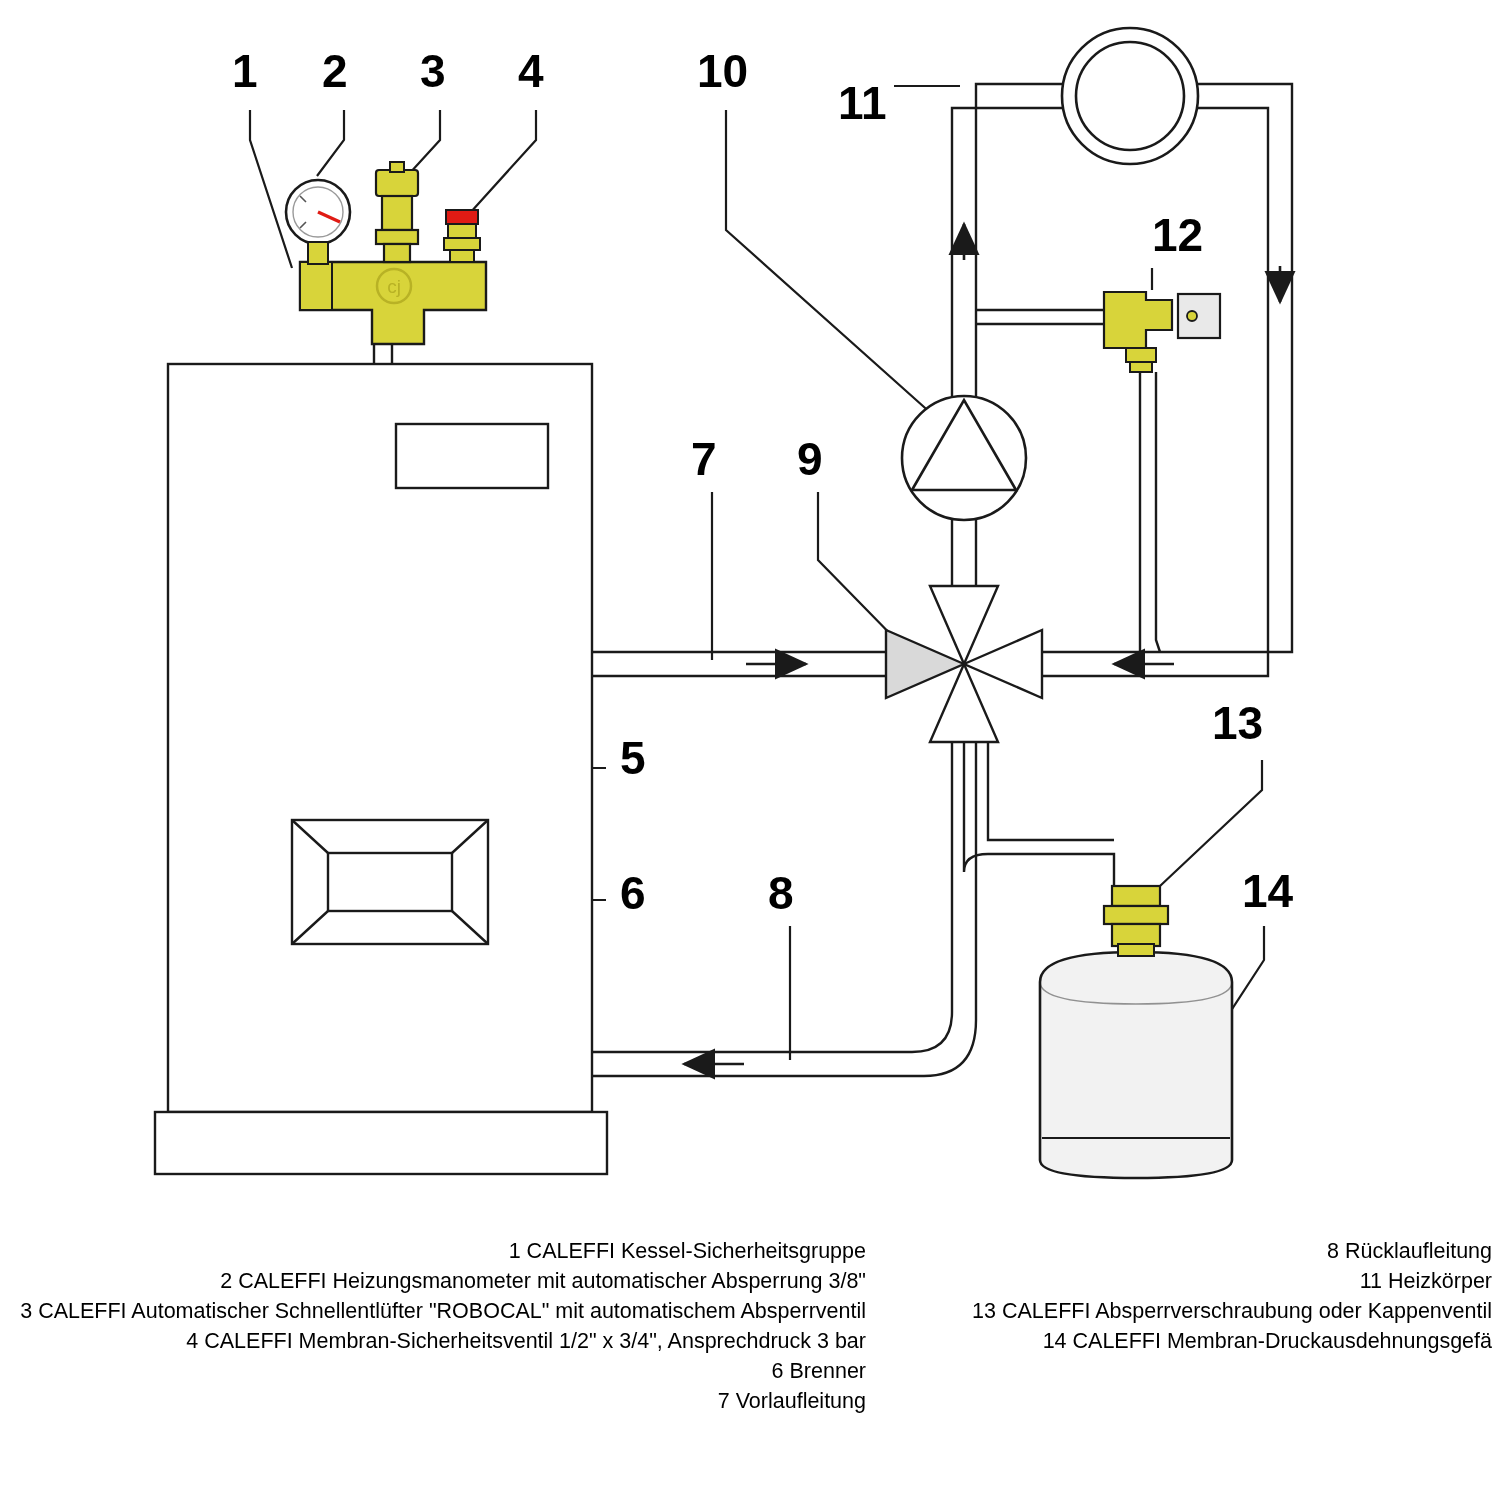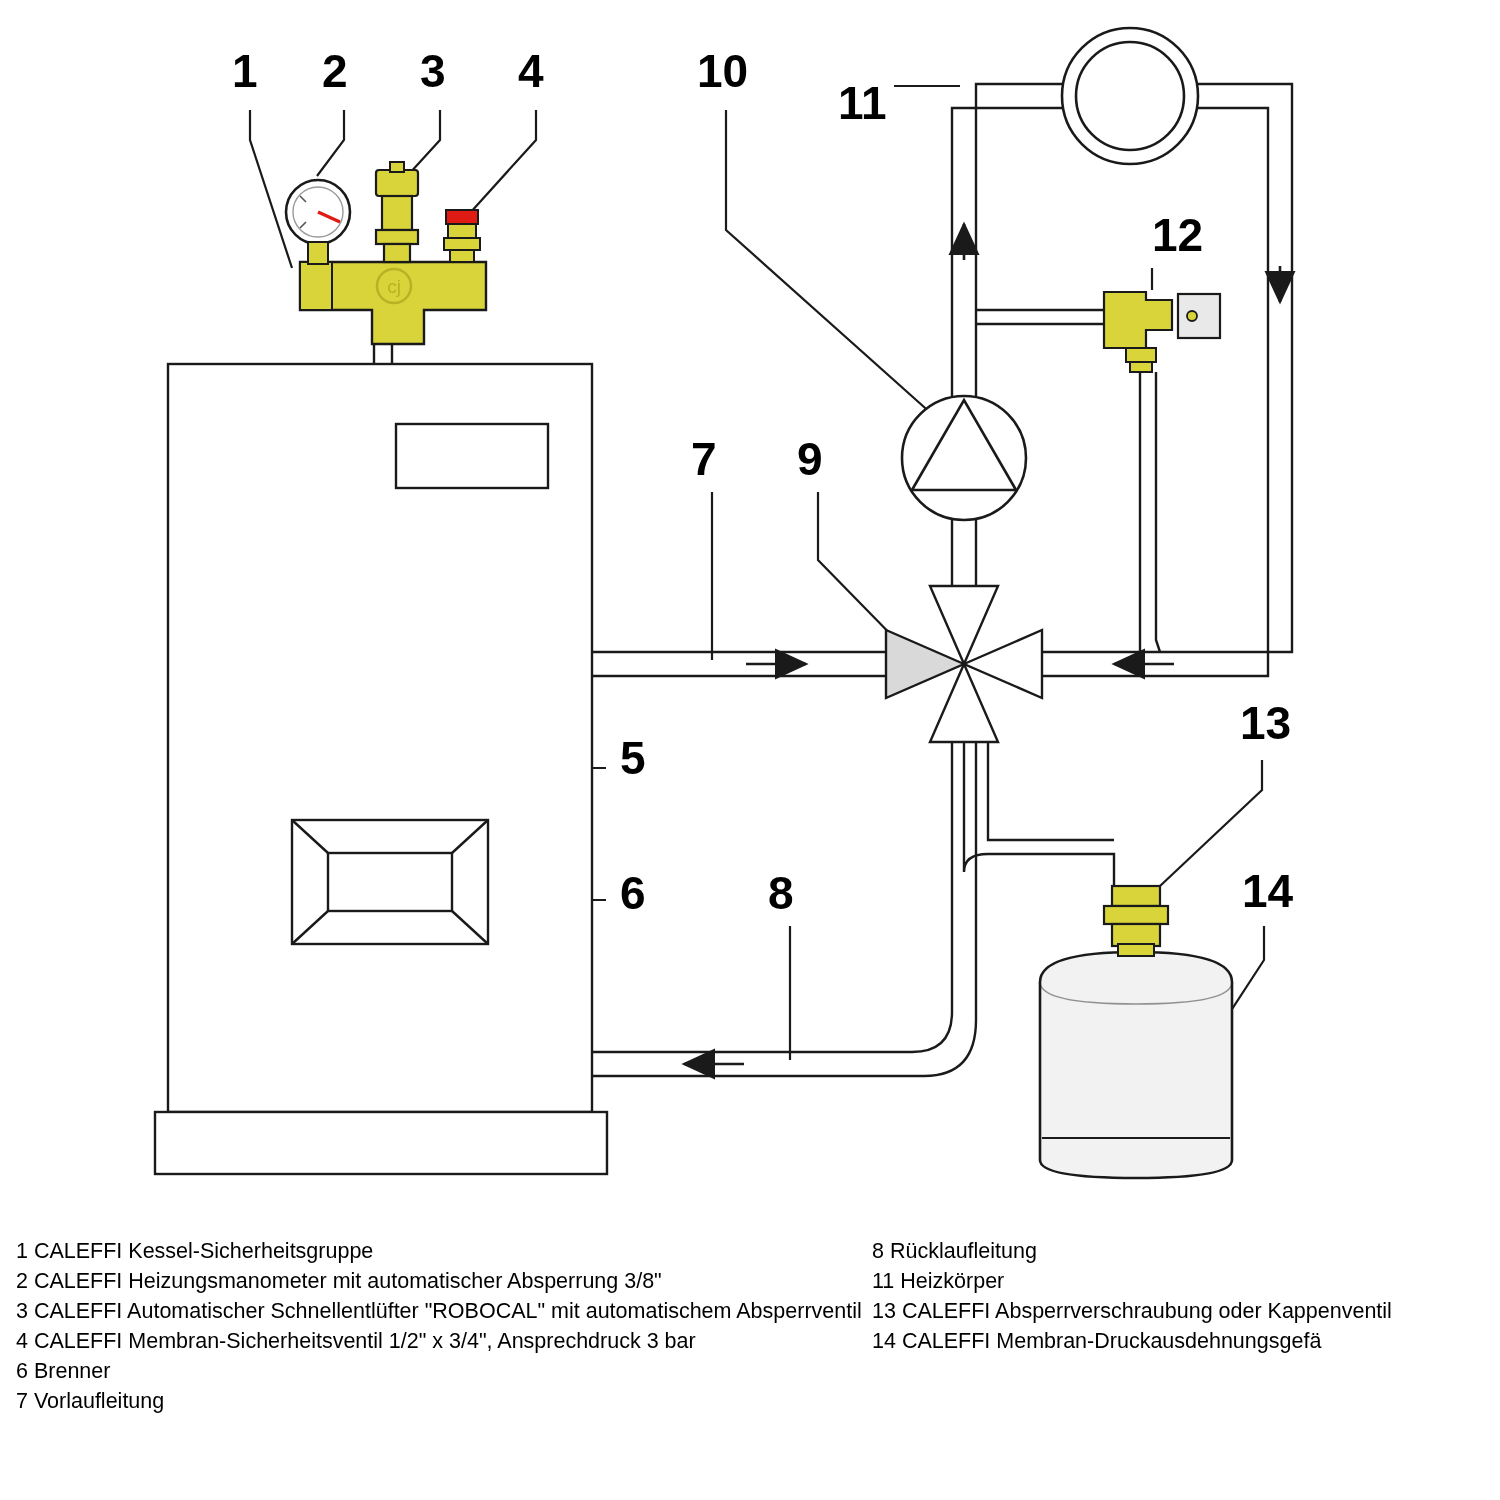--- a/index.html
+++ b/index.html
@@ -28,21 +28,21 @@
   }
   .legend-col{
     position:absolute;
     font-size:21.5px;
     line-height:30px;
     font-family:"Liberation Sans", sans-serif;
     color:#000;
   }
   .legend-col.left{left:16px;top:4px;width:850px;}
   .legend-col.right{left:872px;top:4px;width:620px;}
-  .legend-col div{white-space:normal;}
+  .legend-col div{white-space:normal;text-align:right;}
 </style>
 </head>
 <body>
 
 <div id="stage">
 
   <svg id="diagram" viewBox="0 0 1500 1230">
     <defs>
       <marker id="arrR" markerWidth="14" markerHeight="12" refX="12" refY="6" orient="auto">
         <path d="M0,0 L13,6 L0,12 Z" fill="#1a1a1a"></path>
@@ -186,21 +186,21 @@
   <div class="num" style="left:232px;top:48px;">1</div>
   <div class="num" style="left:322px;top:48px;">2</div>
   <div class="num" style="left:420px;top:48px;">3</div>
   <div class="num" style="left:518px;top:48px;">4</div>
   <div class="num" style="left:697px;top:48px;">10</div>
   <div class="num" style="left:838px;top:48px;margin-top:32px;">11</div>
   <div class="num" style="left:1120px;top:212px;margin-left:32px;">12</div>
   <div class="num" style="left:691px;top:436px;">7</div>
   <div class="num" style="left:797px;top:436px;">9</div>
   <div class="num" style="left:620px;top:735px;">5</div>
-  <div class="num" style="left:1240px;top:700px;">13</div>
+  <div class="num" style="left:1212px;top:700px;">13</div>
   <div class="num" style="left:620px;top:870px;">6</div>
   <div class="num" style="left:768px;top:870px;">8</div>
   <div class="num" style="left:1242px;top:868px;">14</div>
 
   <div class="legend">
     <div class="legend-col left">
       <div>1 CALEFFI Kessel-Sicherheitsgruppe</div>
       <div>2 CALEFFI Heizungsmanometer mit automatischer Absperrung 3/8"</div>
       <div>3 CALEFFI Automatischer Schnellentlüfter "ROBOCAL" mit automatischem Absperrventil</div>
       <div>4 CALEFFI Membran-Sicherheitsventil 1/2" x 3/4", Ansprechdruck 3 bar</div>

